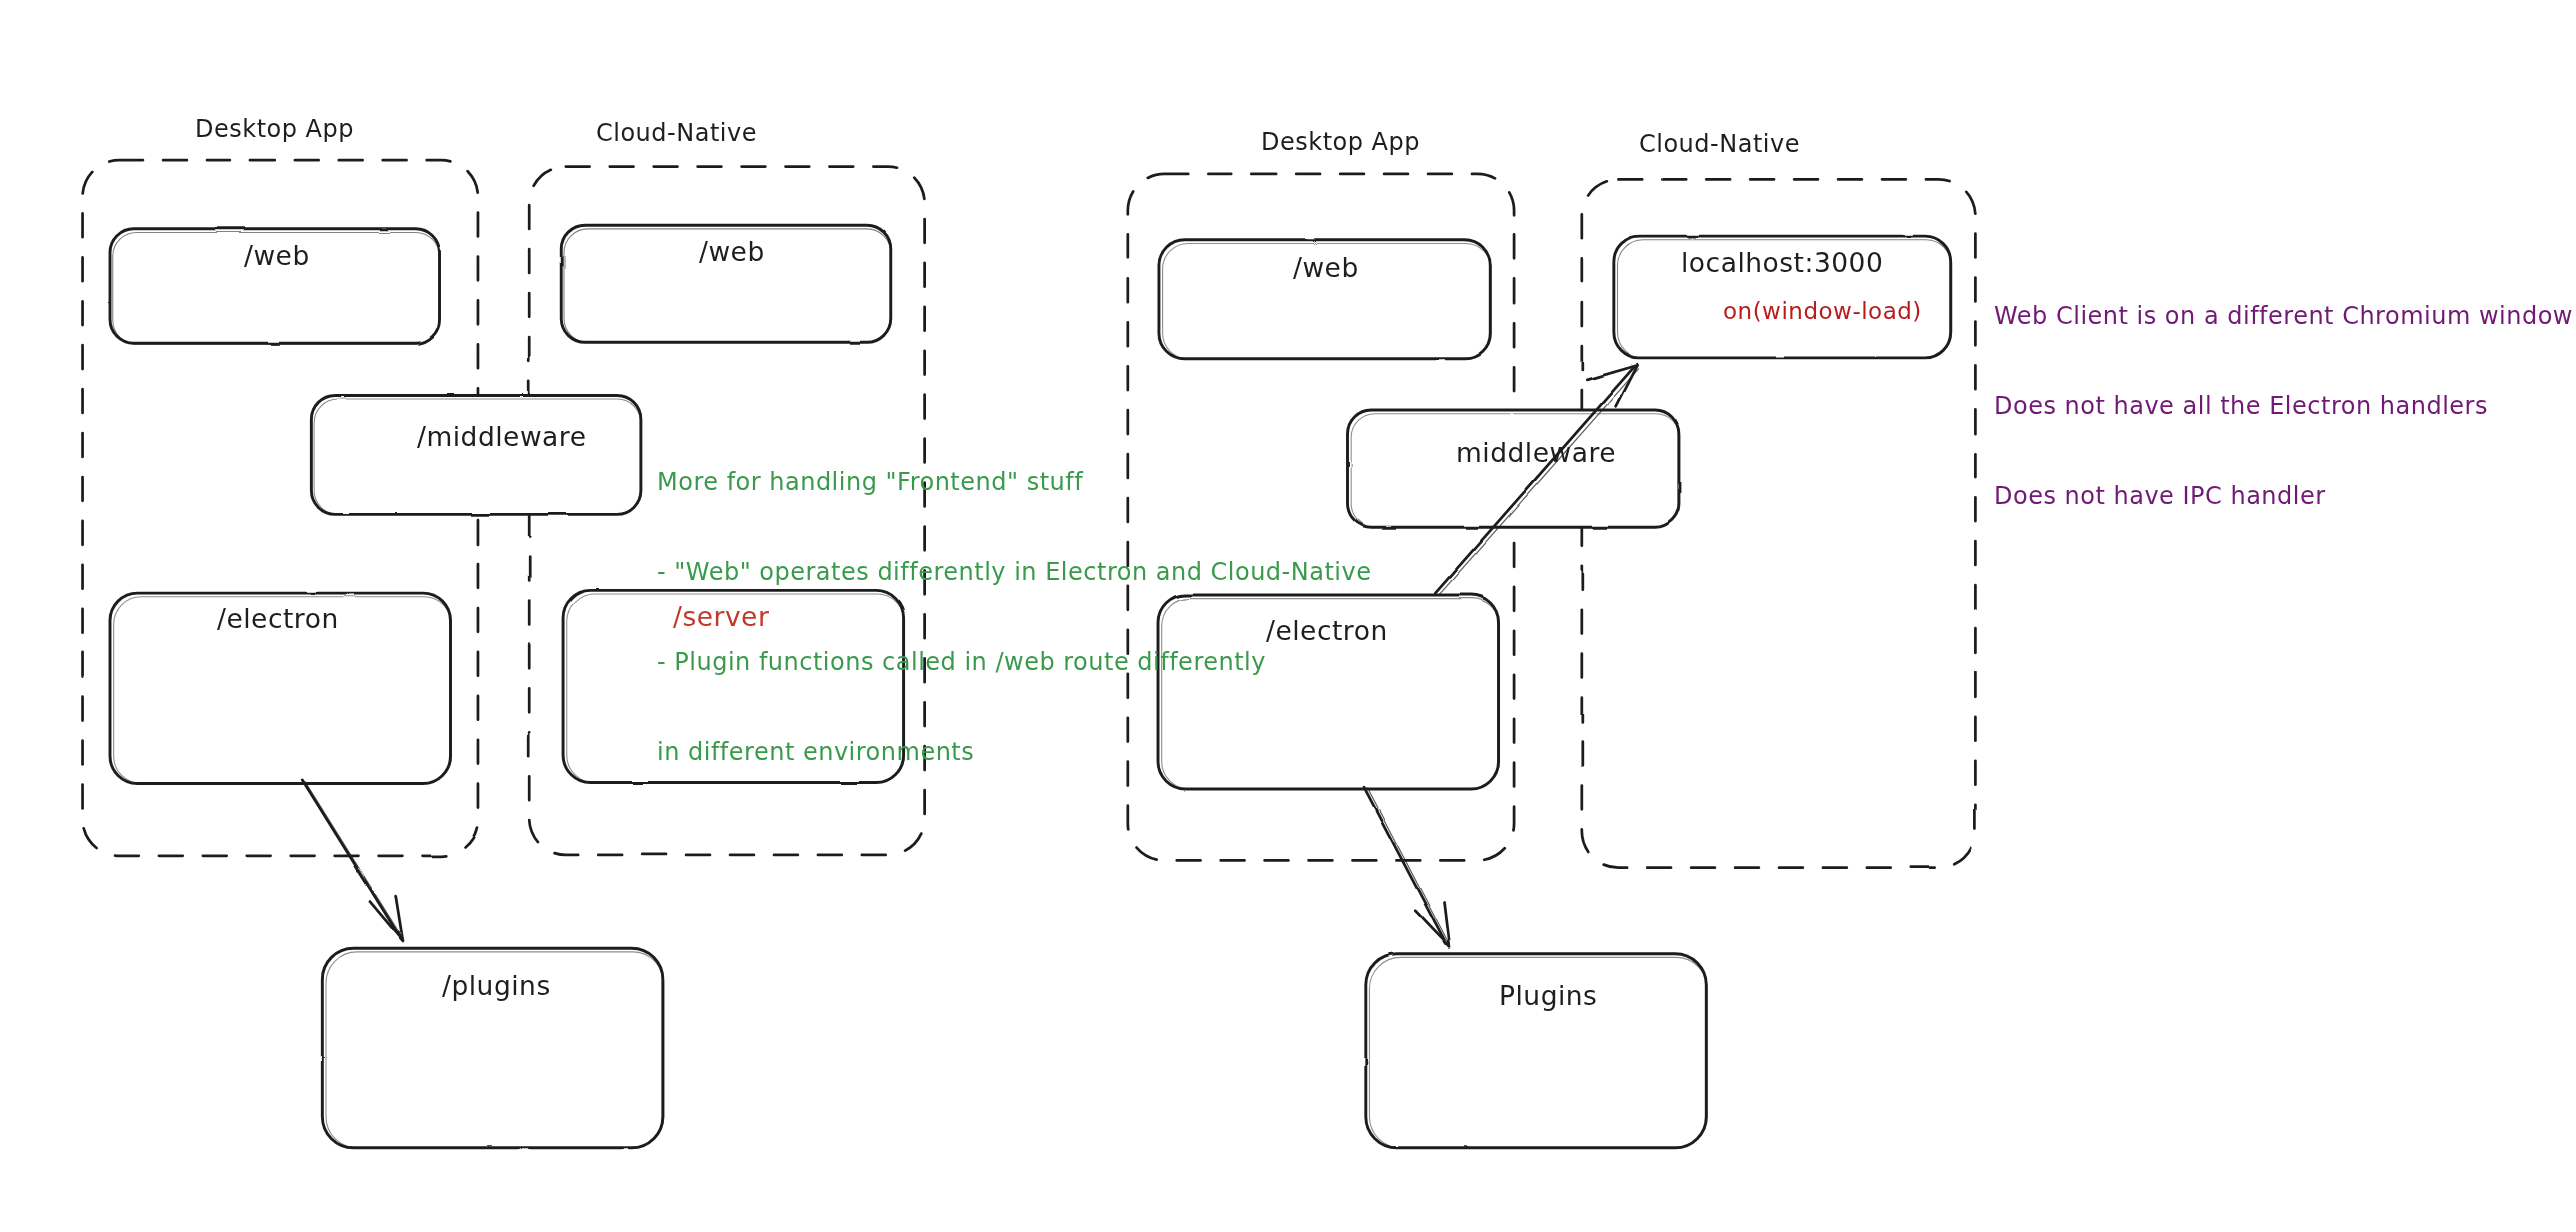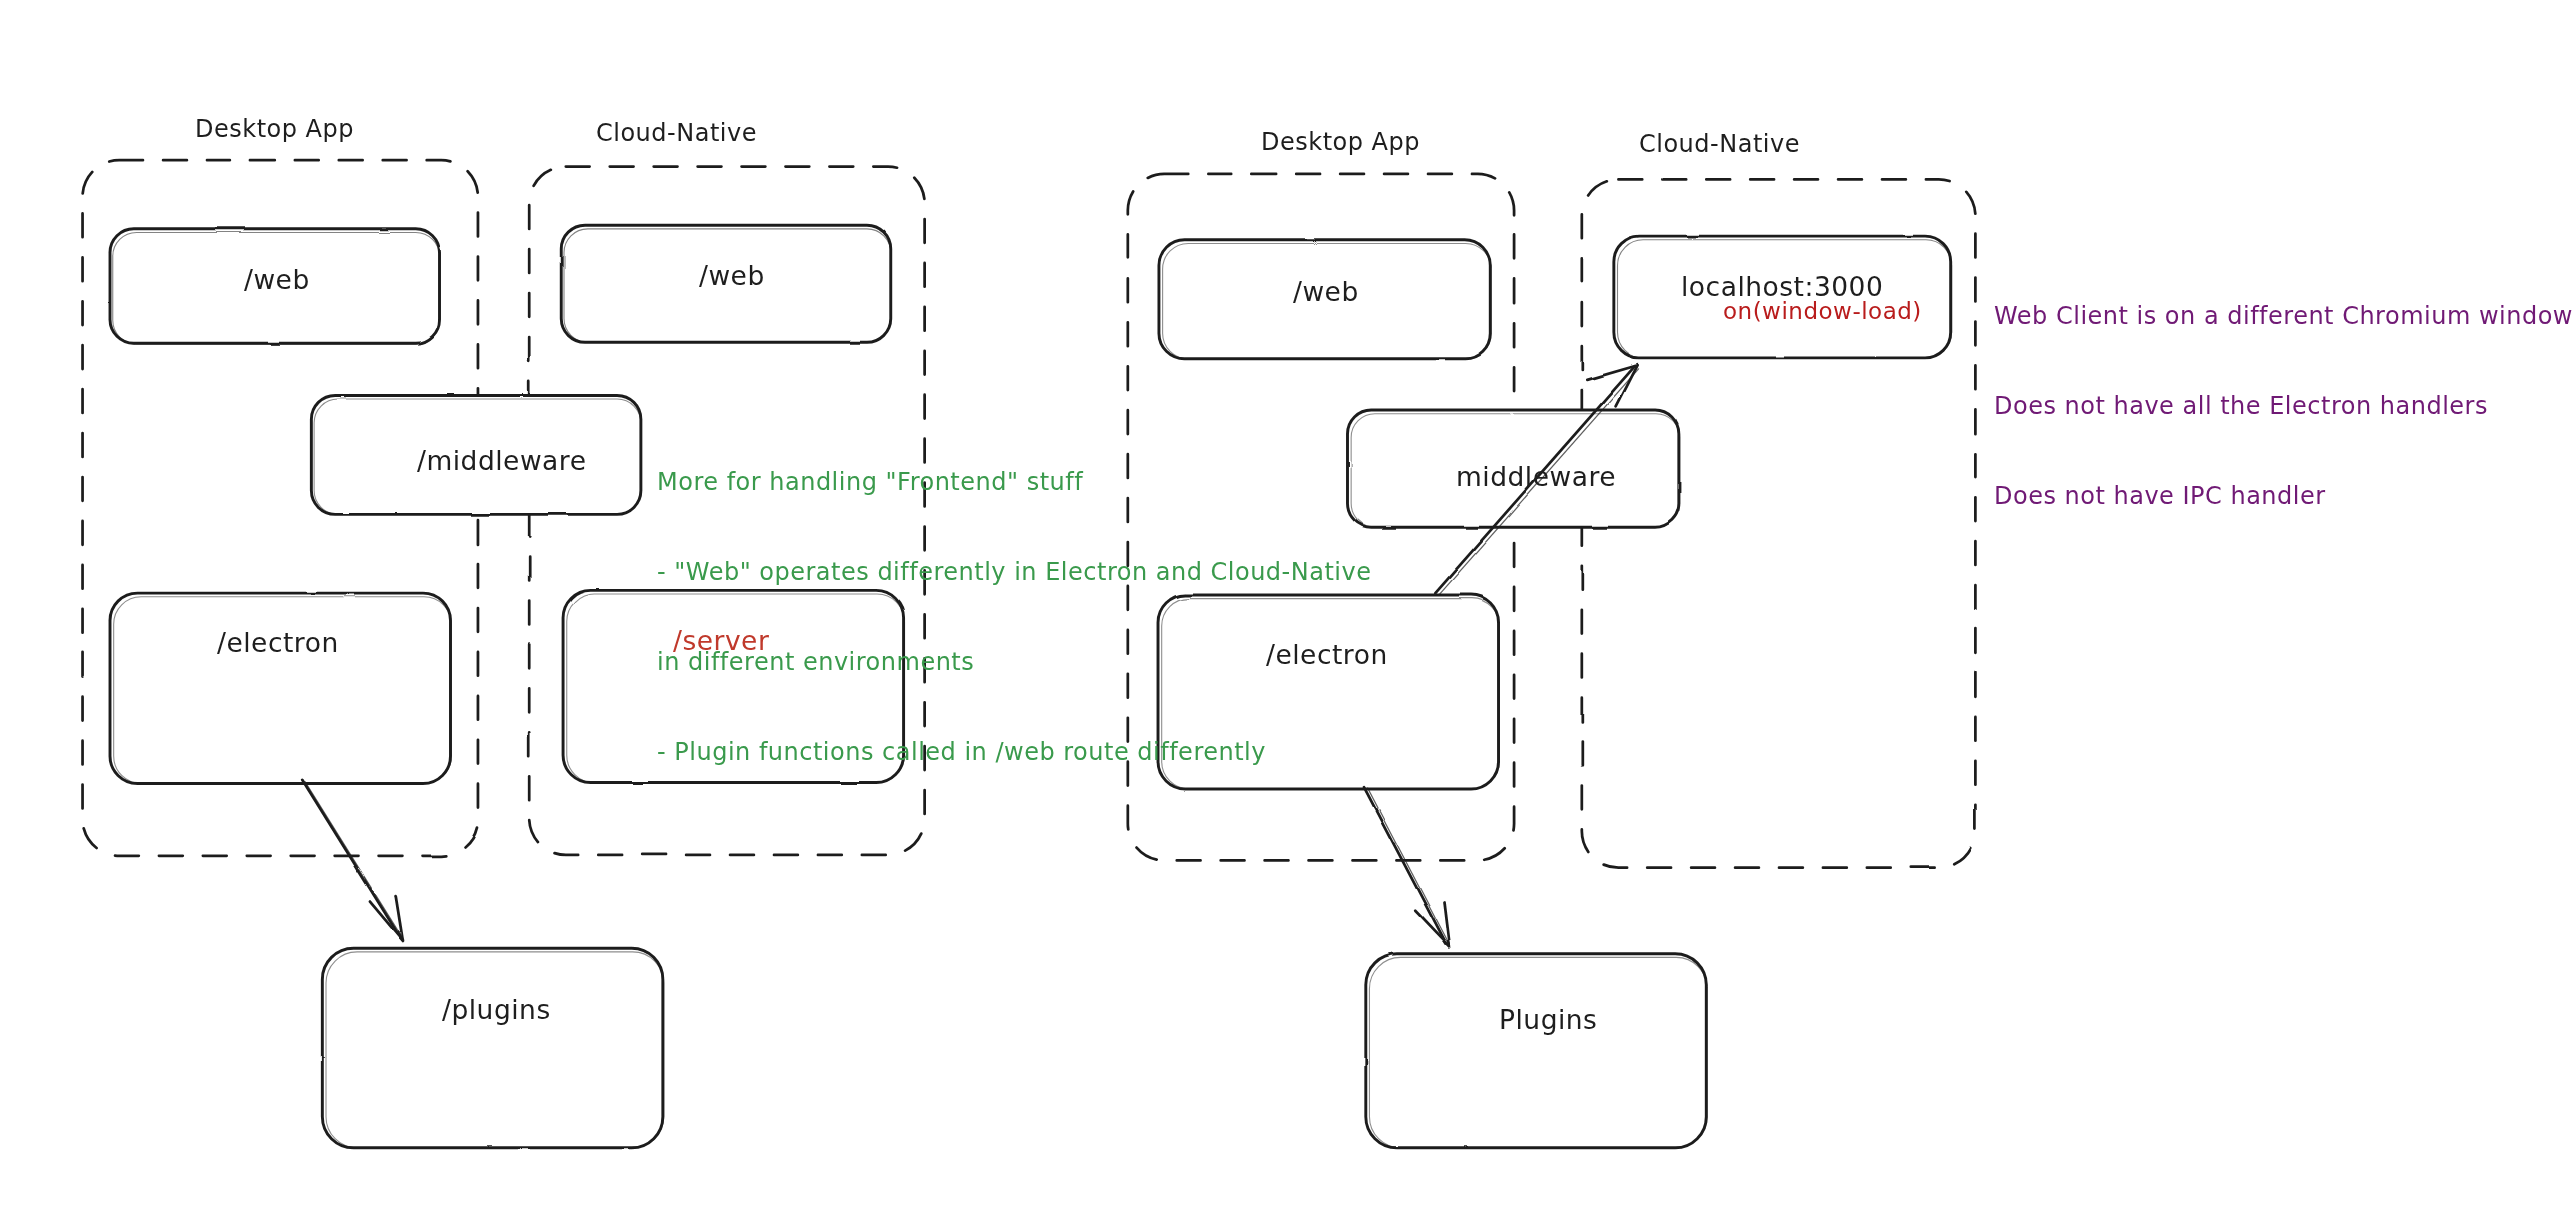--- a/index.html
+++ b/index.html
@@ -28,21 +28,20 @@
     color: #1e1e1e;
     letter-spacing: 0.5px;
   }
   .group-label {
     font-size: 24px;
     color: #1e1e1e;
   }
   .box-label {
     font-size: 26.5px;
     color: #1e1e1e;
-    margin-top: 24px;
   }
   .box-label.red {
     color: #c0392b;
     text-align: center;
   }
   .sub-label {
     font-size: 23px;
     color: #b91c1c;
   }
   .note {
@@ -192,22 +191,22 @@
 
   <div class="txt box-label" style="left:1456px; top:437px;">middleware</div>
 
   <div class="txt box-label" style="left:1266px; top:615px;">/electron</div>
 
   <div class="txt box-label" style="left:1499px; top:980px;">Plugins</div>
 
   <div class="txt note green" style="left:657px; top:407px;">
     <div>More for handling "Frontend" stuff</div>
     <div>- "Web" operates differently in Electron and Cloud-Native</div>
+    <div>- Plugin functions called in /web route differently</div>
     <div>in different environments</div>
-    <div>- Plugin functions called in /web route differently</div>
   </div>
 
   <div class="txt note red" style="left:1994px; top:241px;">
     <div>Web Client is on a different Chromium window</div>
     <div>Does not have all the Electron handlers</div>
     <div>Does not have IPC handler</div>
   </div>
 
 </div>
 

